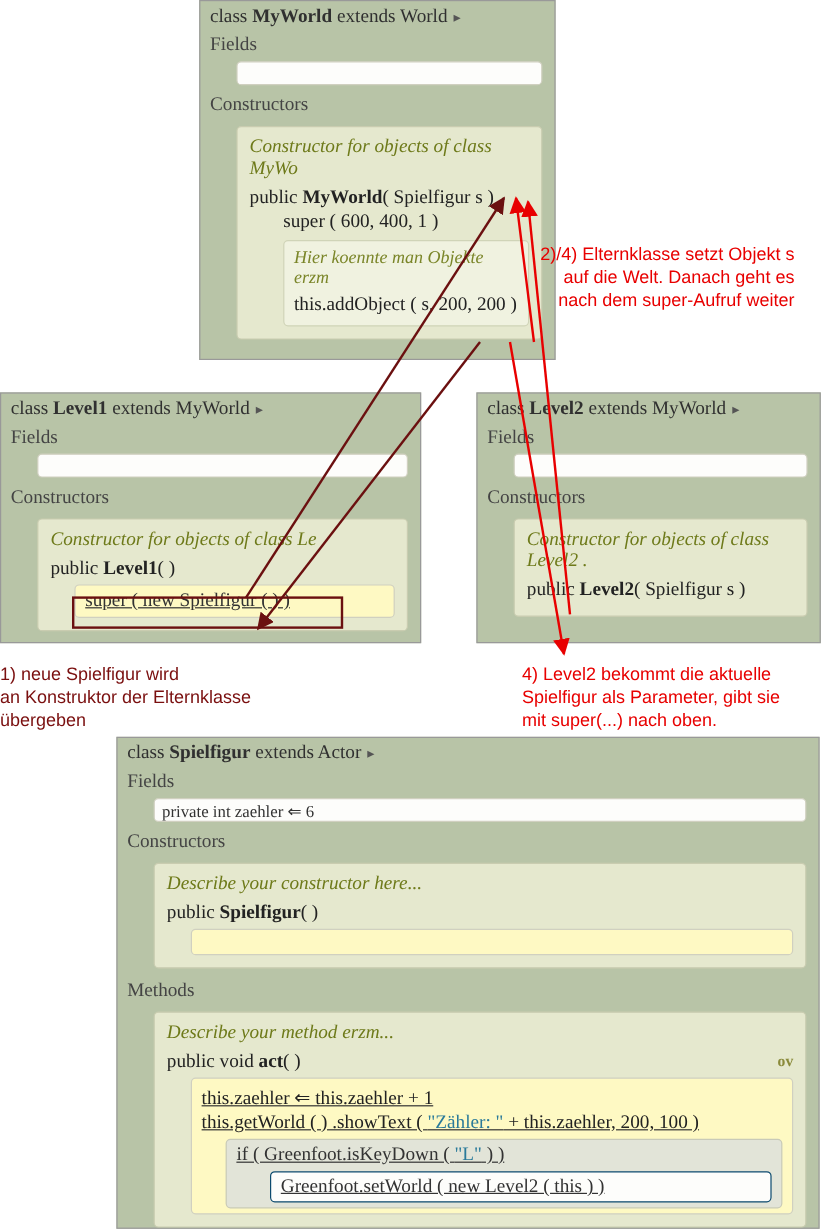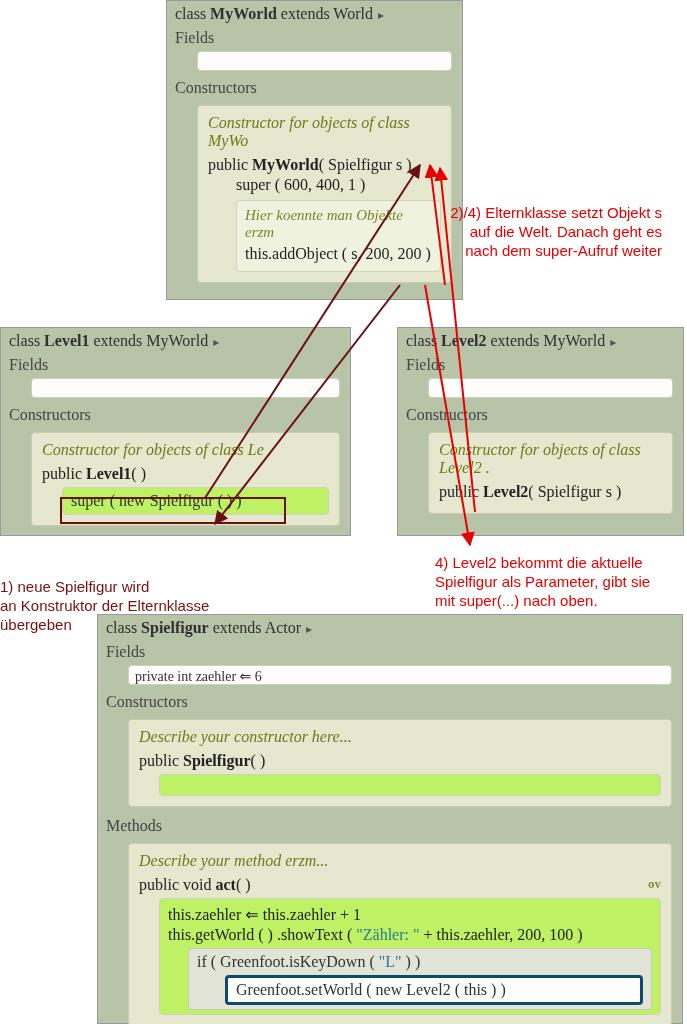--- a/index.html
+++ b/index.html
@@ -67,39 +67,40 @@
     border-radius: 4px;
     padding: 6px 8px;
   }
   .inner-comment {
     font-style: italic;
     color: #7a8528;
     font-size: 15px;
   }
   .code-white {
     margin: 4px 0 0 20px;
-    background: #bef264;
+    background: #fef9c3;
     border: 1px solid #d0d0c0;
     border-radius: 4px;
     padding: 4px 8px;
     font-size: 16px;
+    text-decoration: underline;
   }
   .code-white .str { color: #2a7a9a; }
   .code-gray {
     margin: 4px 0 0 20px;
     background: #e2e4d8;
     border: 1px solid #c8cab8;
     border-radius: 4px;
     padding: 4px 8px;
     font-size: 16px;
   }
   .code-gray-inner {
     margin: 4px 0 0 28px;
     background: #fdfdfb;
-    border: 3px solid #0c4a6e;
+    border: 1px solid #0c4a6e;
     border-radius: 4px;
     padding: 3px 8px;
   }
   .highlight-box {
     position: absolute;
     border: 2px solid #6b1010;
     pointer-events: none;
   }
   .annotation {
     position: absolute;
@@ -200,21 +201,21 @@
       <div class="code-gray">
         <span>if  ( Greenfoot.isKeyDown ( </span><span class="str">"L"</span><span> )  )</span>
         <div class="code-gray-inner">Greenfoot.setWorld (  new  Level2 ( this )  )</div>
       </div>
     </div>
   </div>
 </div>
 
 <div class="highlight-box" style="left:60px; top:497px; width:226px; height:27px;"></div>
 
-<div class="annotation ann-darkred" style="left:0px; top:578px; width:230px; white-space:pre-line;">1) neue Spielfigur wird
+<div class="annotation ann-darkred" style="left:0px; top:554px; width:230px; white-space:pre-line;">1) neue Spielfigur wird
 an Konstruktor der Elternklasse
 übergeben</div>
 <div class="annotation ann-red" style="left:402px; top:204px; width:260px; white-space:pre-line;text-align:right;">2)/4) Elternklasse setzt Objekt s
 auf die Welt. Danach geht es
 nach dem super-Aufruf weiter</div>
 <div class="annotation ann-red" style="left:435px; top:554px; width:250px; white-space:pre-line;">4) Level2 bekommt die aktuelle
 Spielfigur als Parameter, gibt sie
 mit super(...) nach oben.</div>
 
 <svg class="overlay">

